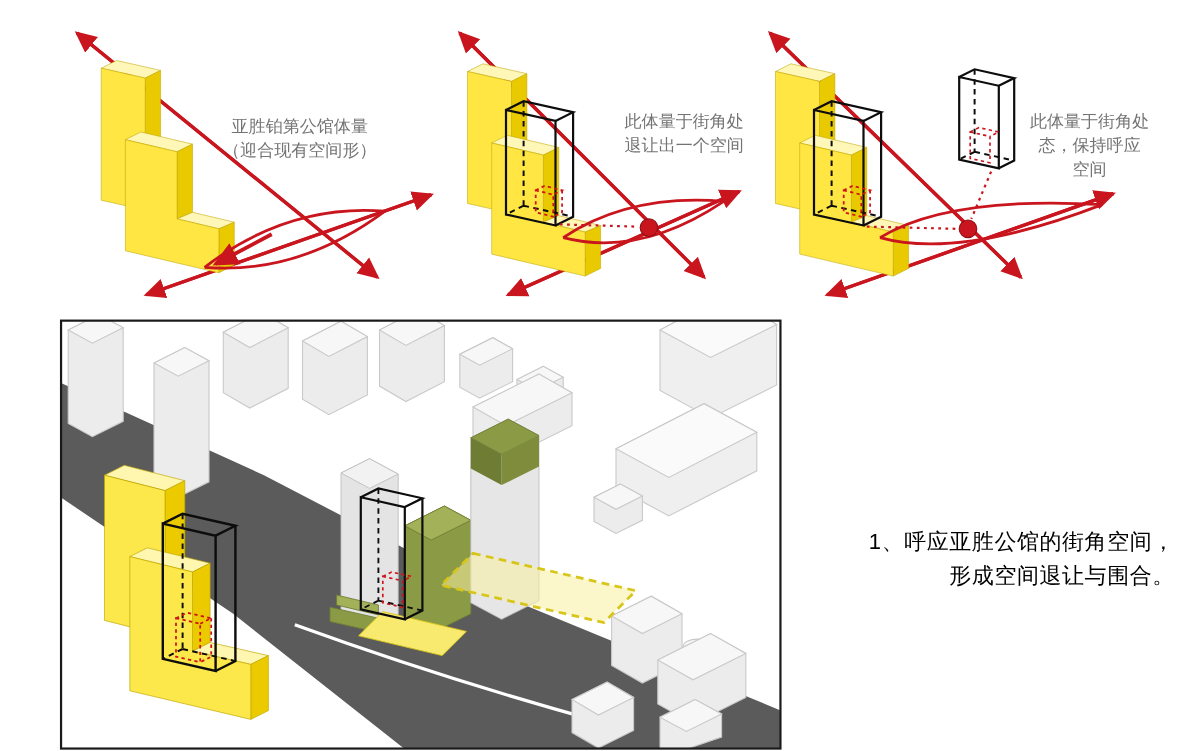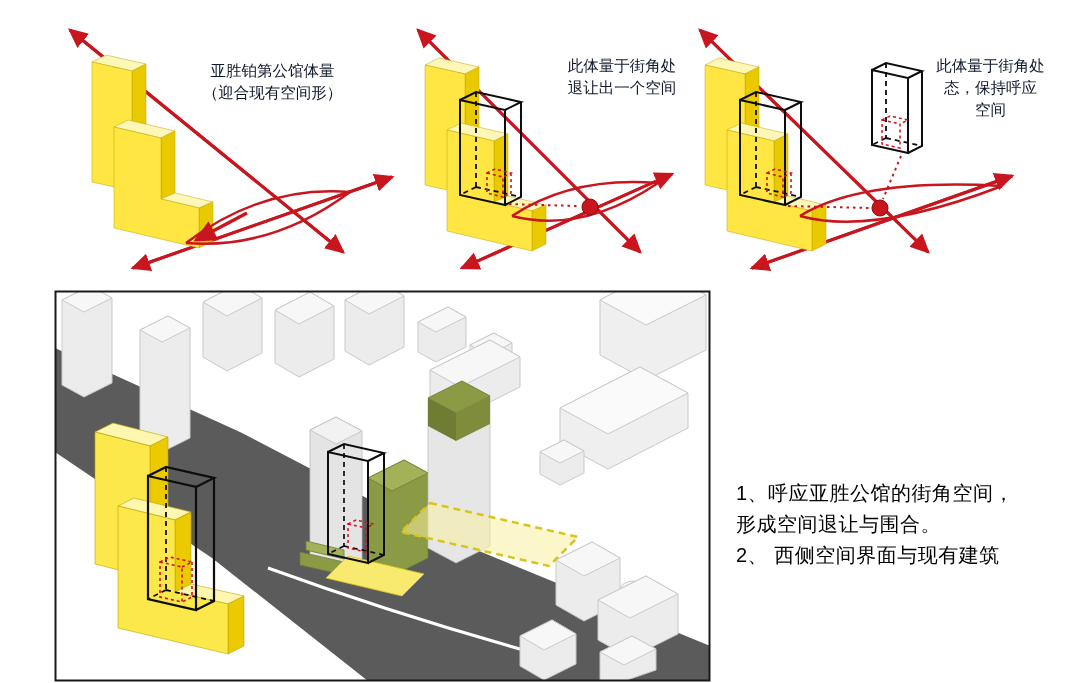--- a/index.html
+++ b/index.html
@@ -2,26 +2,26 @@
 <html><head>
 <meta charset="utf-8">
 <style>
   html,body{margin:0;padding:0;background:#fff;}
   .canvas{
     position:relative;width:1080px;height:683px;background:#ffffff;overflow:hidden;
     font-family:"Liberation Sans","DejaVu Sans",sans-serif;
   }
   .canvas svg{position:absolute;left:0;top:0;}
   .cap{
-    position:absolute;font-size:15.5px;line-height:1.42;color:#0f172a;
-    text-align:center;font-weight:500;z-index:5;
+    position:absolute;font-size:15.5px;line-height:1.42;color:#737373;
+    text-align:center;font-weight:500;z-index:5;margin-top:45px;
   }
   .notes{
     position:absolute;left:736px;top:478px;width:332px;
-    font-size:20px;line-height:1.55;color:#000;text-align:left;
+    font-size:20px;line-height:1.55;color:#000;text-align:right;
     font-weight:500;z-index:5;letter-spacing:.5px;
   }
 </style>
 </head>
 <body>
 
 <div class="canvas">
 
   <svg width="1080" height="683" viewBox="0 0 1080 683">
     <defs>
@@ -227,16 +227,15 @@
   </div>
   <div class="cap" style="left:933px;top:55px;width:115px">
     <div>此体量于街角处</div>
     <div>态，保持呼应</div>
     <div>空间</div>
   </div>
 
   <div class="notes">
     <div>1、呼应亚胜公馆的街角空间，</div>
     <div>形成空间退让与围合。</div>
-    <div>2、 西侧空间界面与现有建筑</div>
   </div>
 
 </div>
 
 </body></html>

